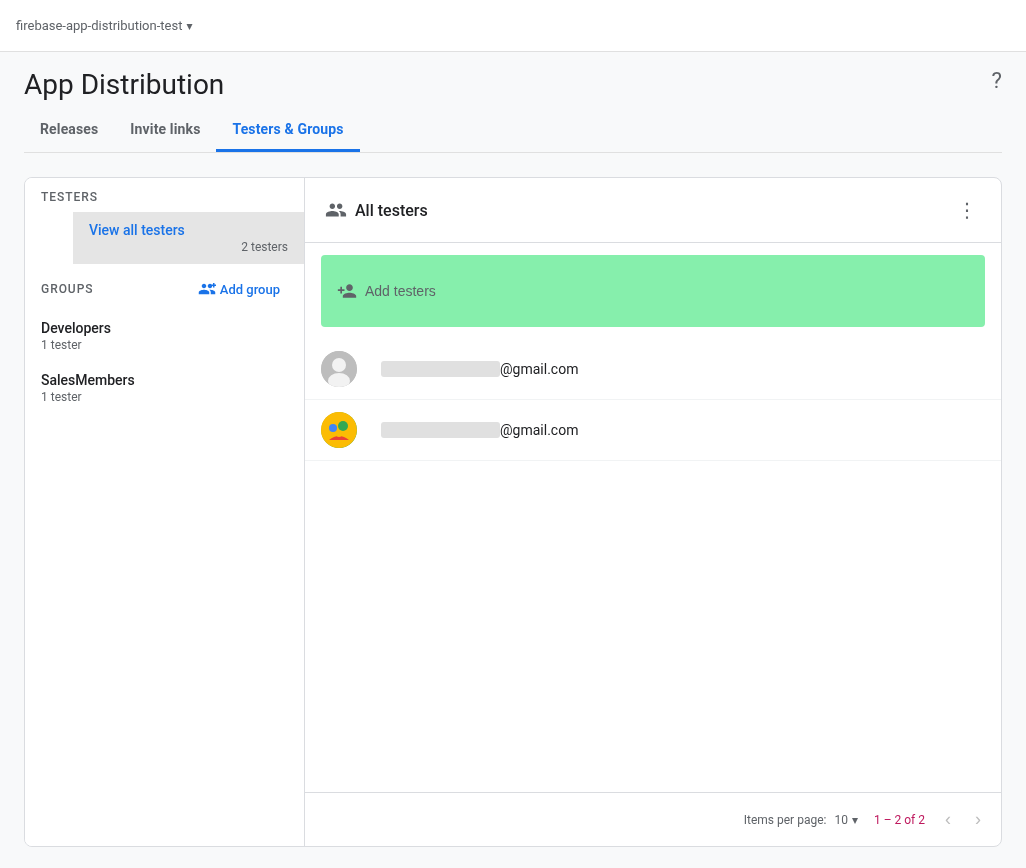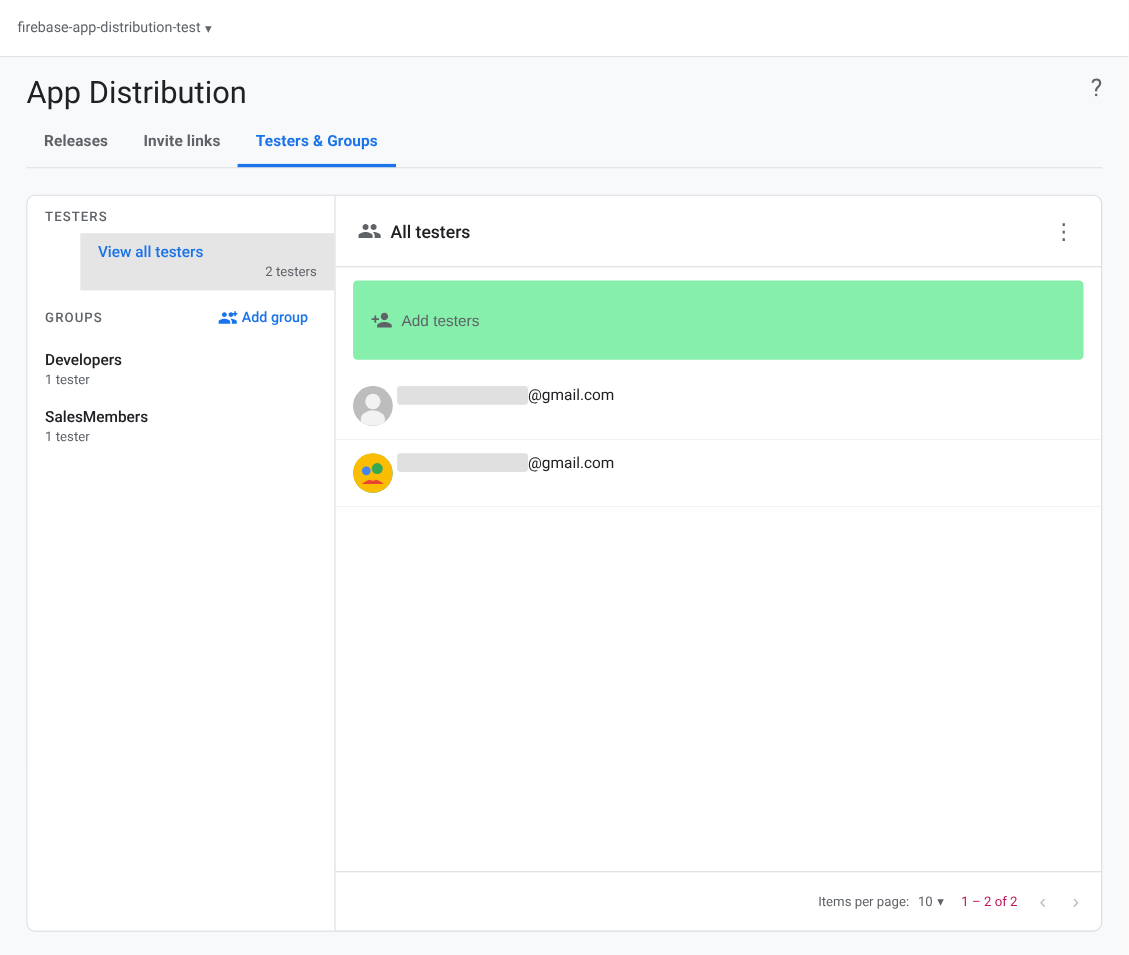--- a/index.html
+++ b/index.html
@@ -234,21 +234,22 @@
       border-radius: 4px;
       cursor: pointer;
       font-size: 14px;
       color: #5f6368;
       width: calc(100% - 32px);
     }
 
     
     .tester-row {
       display: flex;
-      gap: 4px;
+      align-items: center;
+      gap: 24px;
       padding: 12px 16px;
       border-bottom: 1px solid #f1f3f4;
       cursor: pointer;
     }
     .tester-avatar {
       width: 36px;
       height: 36px;
       border-radius: 50%;
       background: #bdbdbd;
       display: flex;

